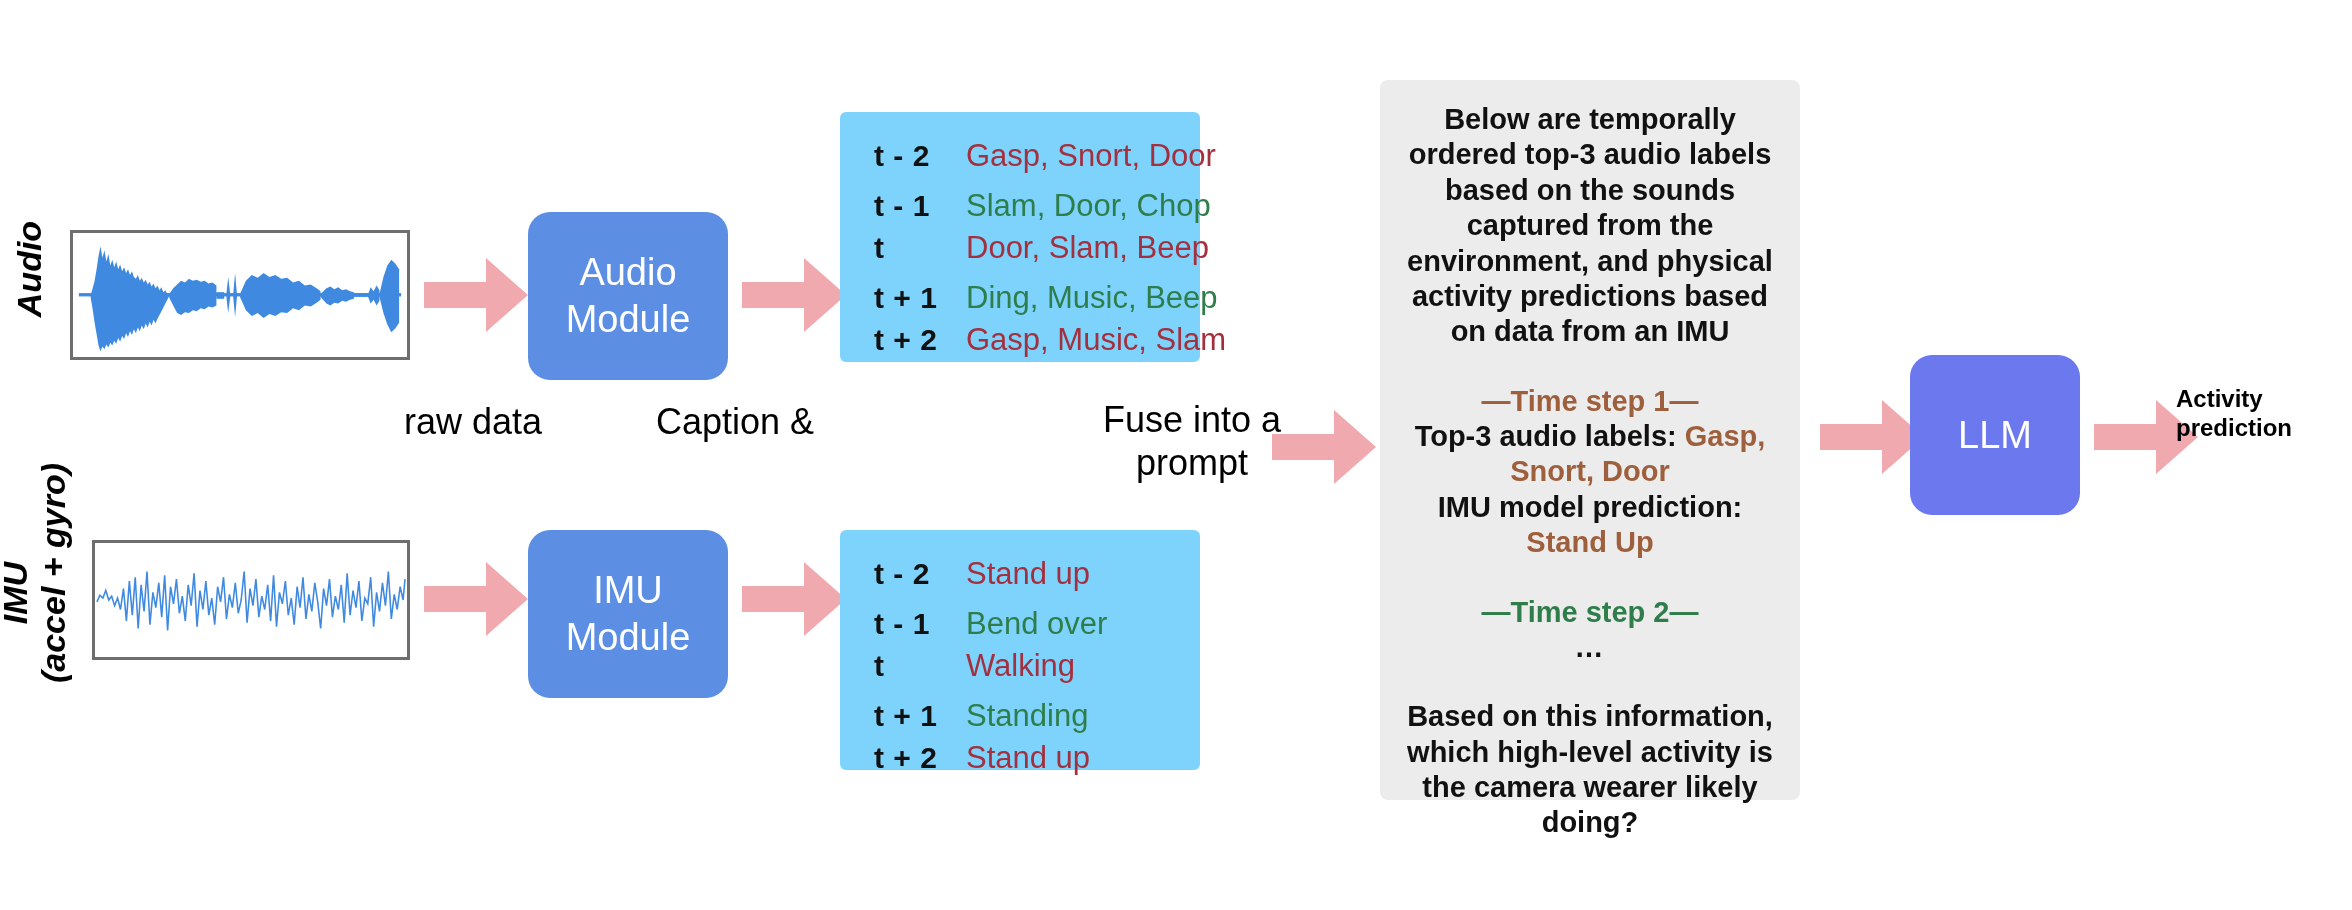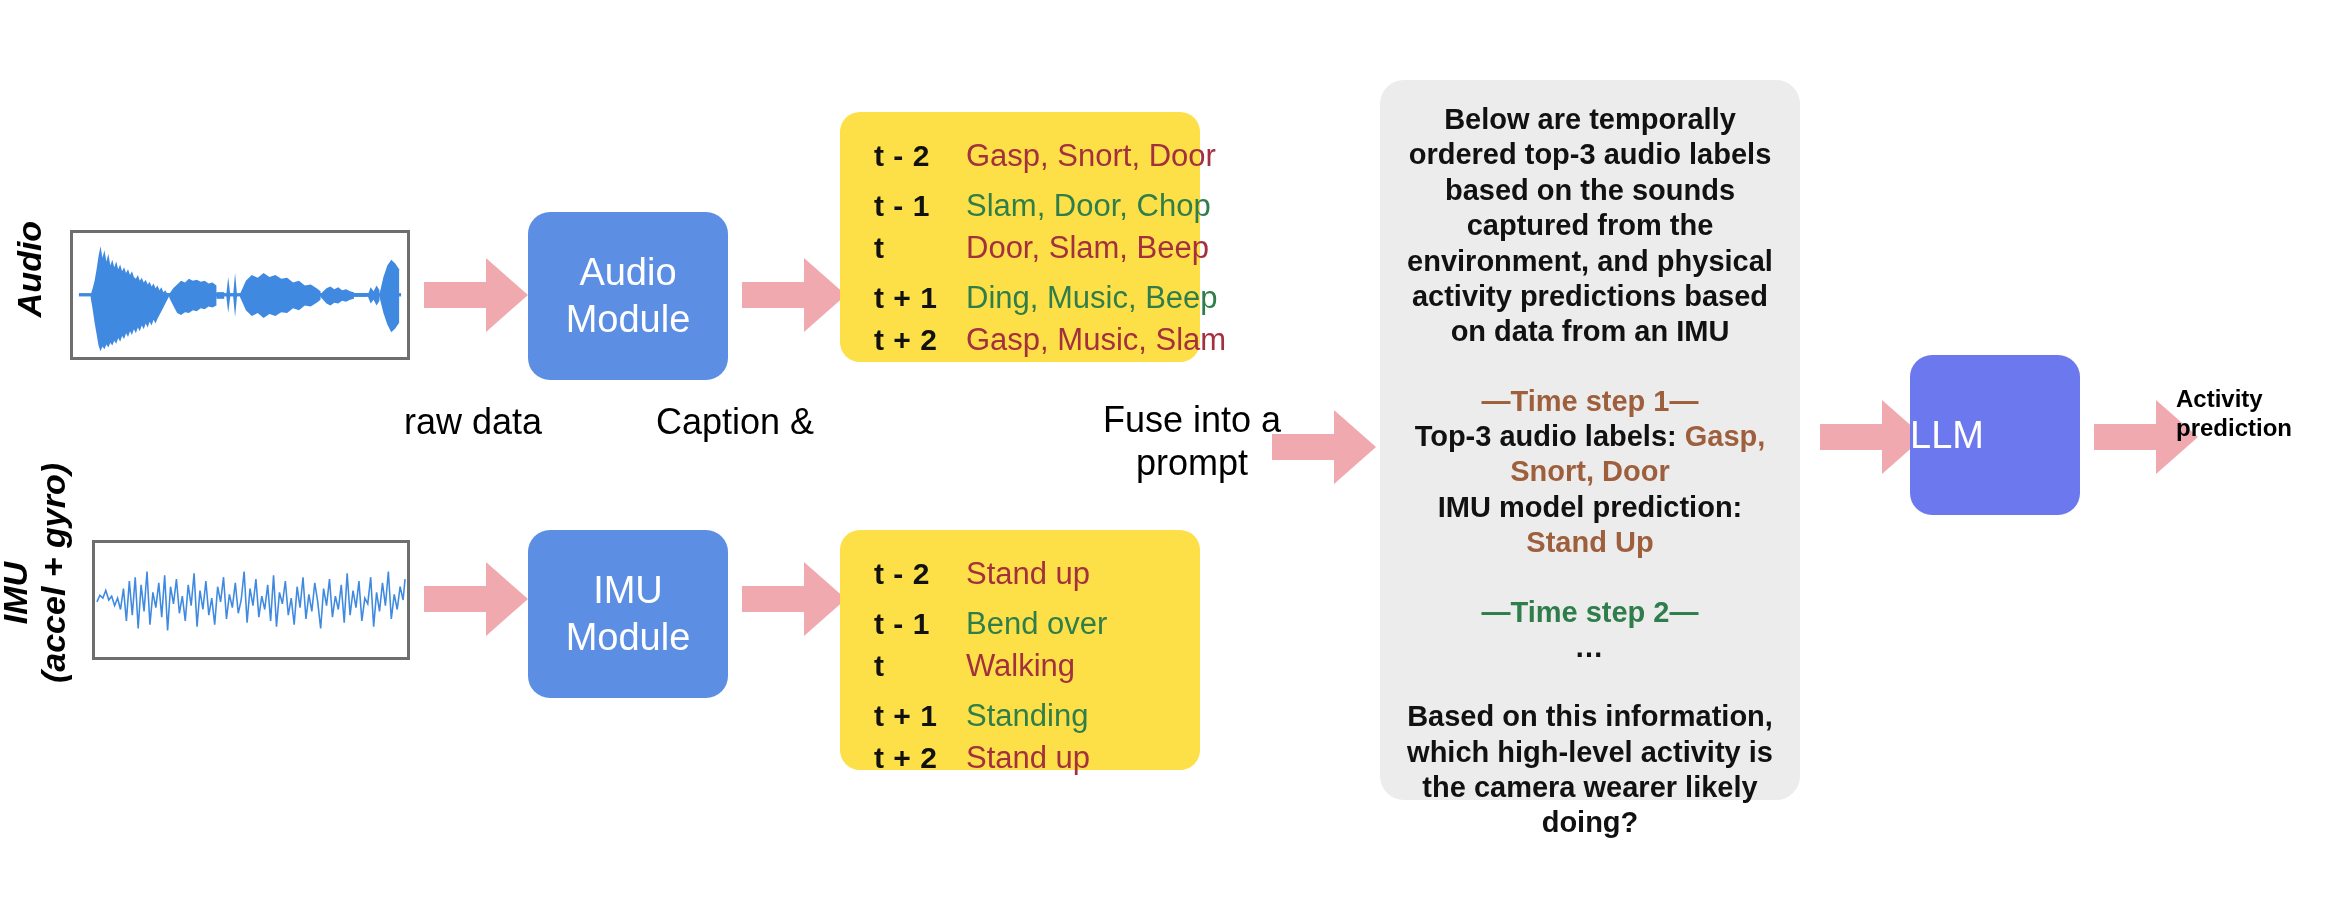--- a/index.html
+++ b/index.html
@@ -48,33 +48,34 @@
     text-align: center;
     color: #ffffff;
     font-size: 38px;
     line-height: 1.25;
     font-weight: 400;
   }
   .llm-box {
     border-radius: 22px;
     display: flex;
     align-items: center;
+    justify-content: center;
     color: #ffffff;
     font-size: 38px;
     font-weight: 400;
   }
 
   
   .arrow { display: block; }
   .arrow svg { display: block; width: 100%; height: 100%; }
 
   
   .label-card {
-    background: #fde047;
-    border-radius: 20px;
+    background: #7dd3fc;
+    border-radius: 6px;
     box-sizing: border-box;
     padding: 26px 30px 26px 34px;
   }
   .label-row {
     display: flex;
     align-items: baseline;
     margin-bottom: 6px;
     white-space: nowrap;
   }
   .label-row:last-child { margin-bottom: 0; }
@@ -95,21 +96,21 @@
   .caption {
     font-size: 36px;
     line-height: 1.2;
     text-align: center;
     white-space: nowrap;
   }
 
   
   .prompt-card {
     background: #ececec;
-    border-radius: 24px;
+    border-radius: 8px;
     box-sizing: border-box;
     padding: 22px 26px;
     text-align: center;
     font-weight: bold;
     font-size: 29px;
     line-height: 1.22;
     color: #111111;
   }
   .prompt-card .blank { height: 34px; }
   .c-brown { color: #9E5F3D; }

